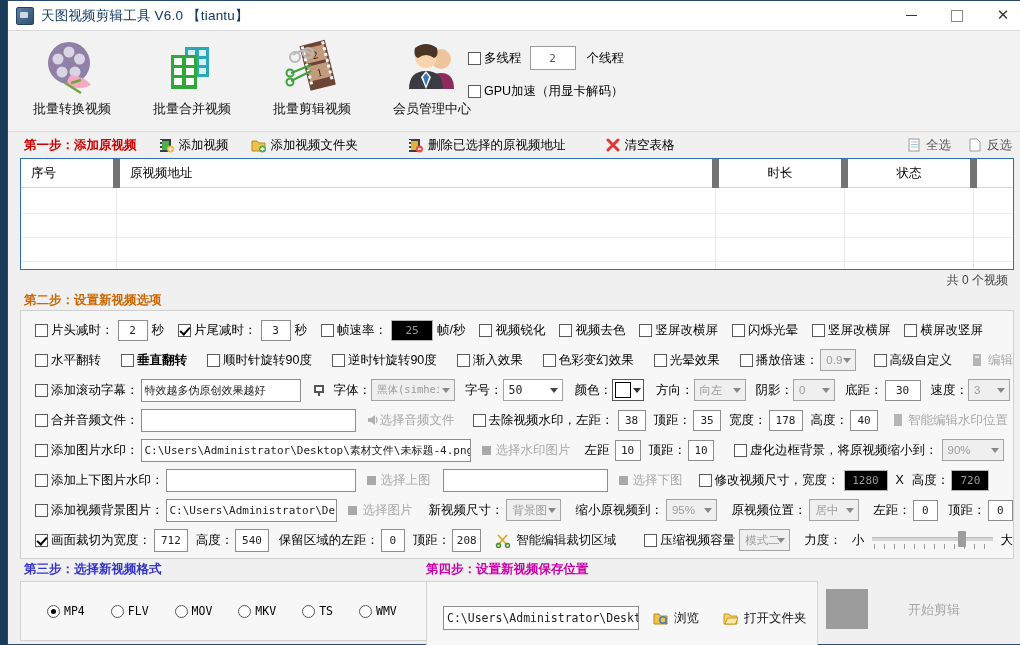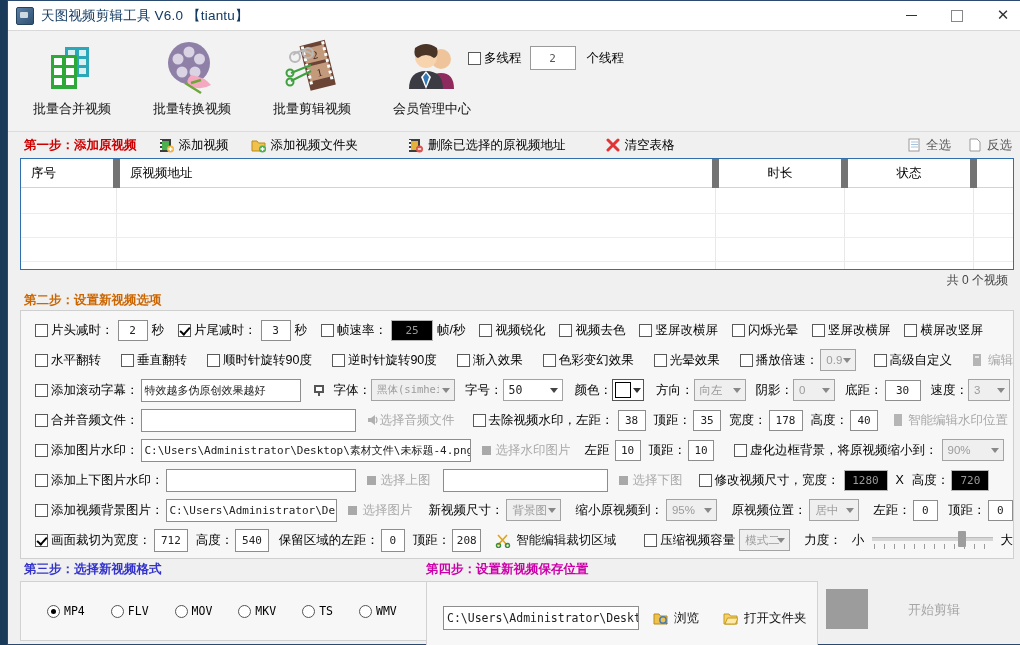--- a/index.html
+++ b/index.html
@@ -203,20 +203,37 @@
       <div class="win-btn">
           <div class="glyph-max"></div>
         </div>
       <div class="win-btn close">
           <span class="glyph-close">✕</span>
         </div>
     </div>
   </div>
 
   <div class="toolbar">
+
+    <div class="tool-item">
+      <div class="ic">
+        <svg width="62" height="58" viewBox="0 0 62 58">
+          <circle cx="28" cy="24" r="21" fill="#8f80a8"></circle>
+          <circle cx="28" cy="13" r="5.5" fill="#d9d3e4"></circle>
+          <circle cx="38.5" cy="20" r="5.5" fill="#d9d3e4"></circle>
+          <circle cx="34" cy="33" r="5.5" fill="#d9d3e4"></circle>
+          <circle cx="21" cy="33" r="5.5" fill="#d9d3e4"></circle>
+          <circle cx="17" cy="20" r="5.5" fill="#d9d3e4"></circle>
+          <path d="M30 36 q14 2 20 10 q-10 6 -21 1 q-6 -4 1 -11z" fill="#f4a9c0"></path>
+          <path d="M24 44 l16 10" stroke="#6fa63a" stroke-width="2.5" fill="none"></path>
+          <path d="M30 44 l10 -3" stroke="#6fa63a" stroke-width="2.5" fill="none"></path>
+        </svg>
+      </div>
+      <div class="lb">批量转换视频</div>
+    </div>
 
     <div class="tool-item">
       <div class="ic">
         <svg width="62" height="58" viewBox="0 0 62 58">
           <rect x="24" y="8" width="24" height="30" fill="#2aa7b8"></rect>
           <g fill="#d8f0f2">
             <rect x="27" y="11" width="7" height="6"></rect>
               <rect x="38" y="11" width="7" height="6"></rect>
             <rect x="27" y="20" width="7" height="6"></rect>
               <rect x="38" y="20" width="7" height="6"></rect>
@@ -228,37 +245,20 @@
             <rect x="13" y="19" width="8" height="7"></rect>
               <rect x="25" y="19" width="8" height="7"></rect>
             <rect x="13" y="29" width="8" height="7"></rect>
               <rect x="25" y="29" width="8" height="7"></rect>
             <rect x="13" y="39" width="8" height="7"></rect>
               <rect x="25" y="39" width="8" height="7"></rect>
           </g>
         </svg>
       </div>
       <div class="lb">批量合并视频</div>
-    </div>
-
-    <div class="tool-item">
-      <div class="ic">
-        <svg width="62" height="58" viewBox="0 0 62 58">
-          <circle cx="28" cy="24" r="21" fill="#8f80a8"></circle>
-          <circle cx="28" cy="13" r="5.5" fill="#d9d3e4"></circle>
-          <circle cx="38.5" cy="20" r="5.5" fill="#d9d3e4"></circle>
-          <circle cx="34" cy="33" r="5.5" fill="#d9d3e4"></circle>
-          <circle cx="21" cy="33" r="5.5" fill="#d9d3e4"></circle>
-          <circle cx="17" cy="20" r="5.5" fill="#d9d3e4"></circle>
-          <path d="M30 36 q14 2 20 10 q-10 6 -21 1 q-6 -4 1 -11z" fill="#f4a9c0"></path>
-          <path d="M24 44 l16 10" stroke="#6fa63a" stroke-width="2.5" fill="none"></path>
-          <path d="M30 44 l10 -3" stroke="#6fa63a" stroke-width="2.5" fill="none"></path>
-        </svg>
-      </div>
-      <div class="lb">批量转换视频</div>
     </div>
 
     <div class="tool-item">
       <div class="ic">
         <svg width="62" height="58" viewBox="0 0 62 58">
           <g transform="rotate(-14 34 28)">
             <rect x="24" y="4" width="26" height="46" fill="#6b4436"></rect>
             <rect x="26" y="8" width="22" height="15" fill="#c49a7c"></rect>
             <rect x="26" y="26" width="22" height="15" fill="#c49a7c"></rect>
             <g fill="#fff">
@@ -306,20 +306,24 @@
       <div class="lb">会员管理中心</div>
     </div>
 
     <div class="opts">
       <div class="optrow">
         <span class="cb"></span>
         <span class="lbl">多线程</span>
         <span class="numbox">2</span>
         <span class="lbl">个线程</span>
       </div>
+      <div class="optrow">
+        <span class="cb"></span>
+        <span class="lbl">GPU加速（用显卡解码）</span>
+      </div>
     </div>
   </div>
 
   <div class="steprow">
     <span class="step-label step1">第一步：添加原视频</span>
 
     <span class="tb-btn">
       <svg width="15" height="15" viewBox="0 0 15 15">
         <rect x="1" y="1" width="11" height="13" fill="#3e3e3e"></rect>
         <rect x="3" y="3" width="7" height="9" fill="#4caf50"></rect>
@@ -482,21 +486,21 @@
         <span class="cb"></span>
         <span class="tx">横屏改竖屏</span>
       </span>
     </div>
 
     <div class="orow">
       <span class="chk">
         <span class="cb"></span>
         <span class="tx">水平翻转</span>
       </span>
-      <span class="chk" style="margin-left:20px;">
+      <span class="chk" style="margin-left:20px;font-weight:bold;">
         <span class="cb"></span>
         <span class="tx">垂直翻转</span>
       </span>
       <span class="chk" style="margin-left:20px;">
         <span class="cb"></span>
         <span class="tx">顺时针旋转90度</span>
       </span>
       <span class="chk" style="margin-left:20px;">
         <span class="cb"></span>
         <span class="tx">逆时针旋转90度</span>

